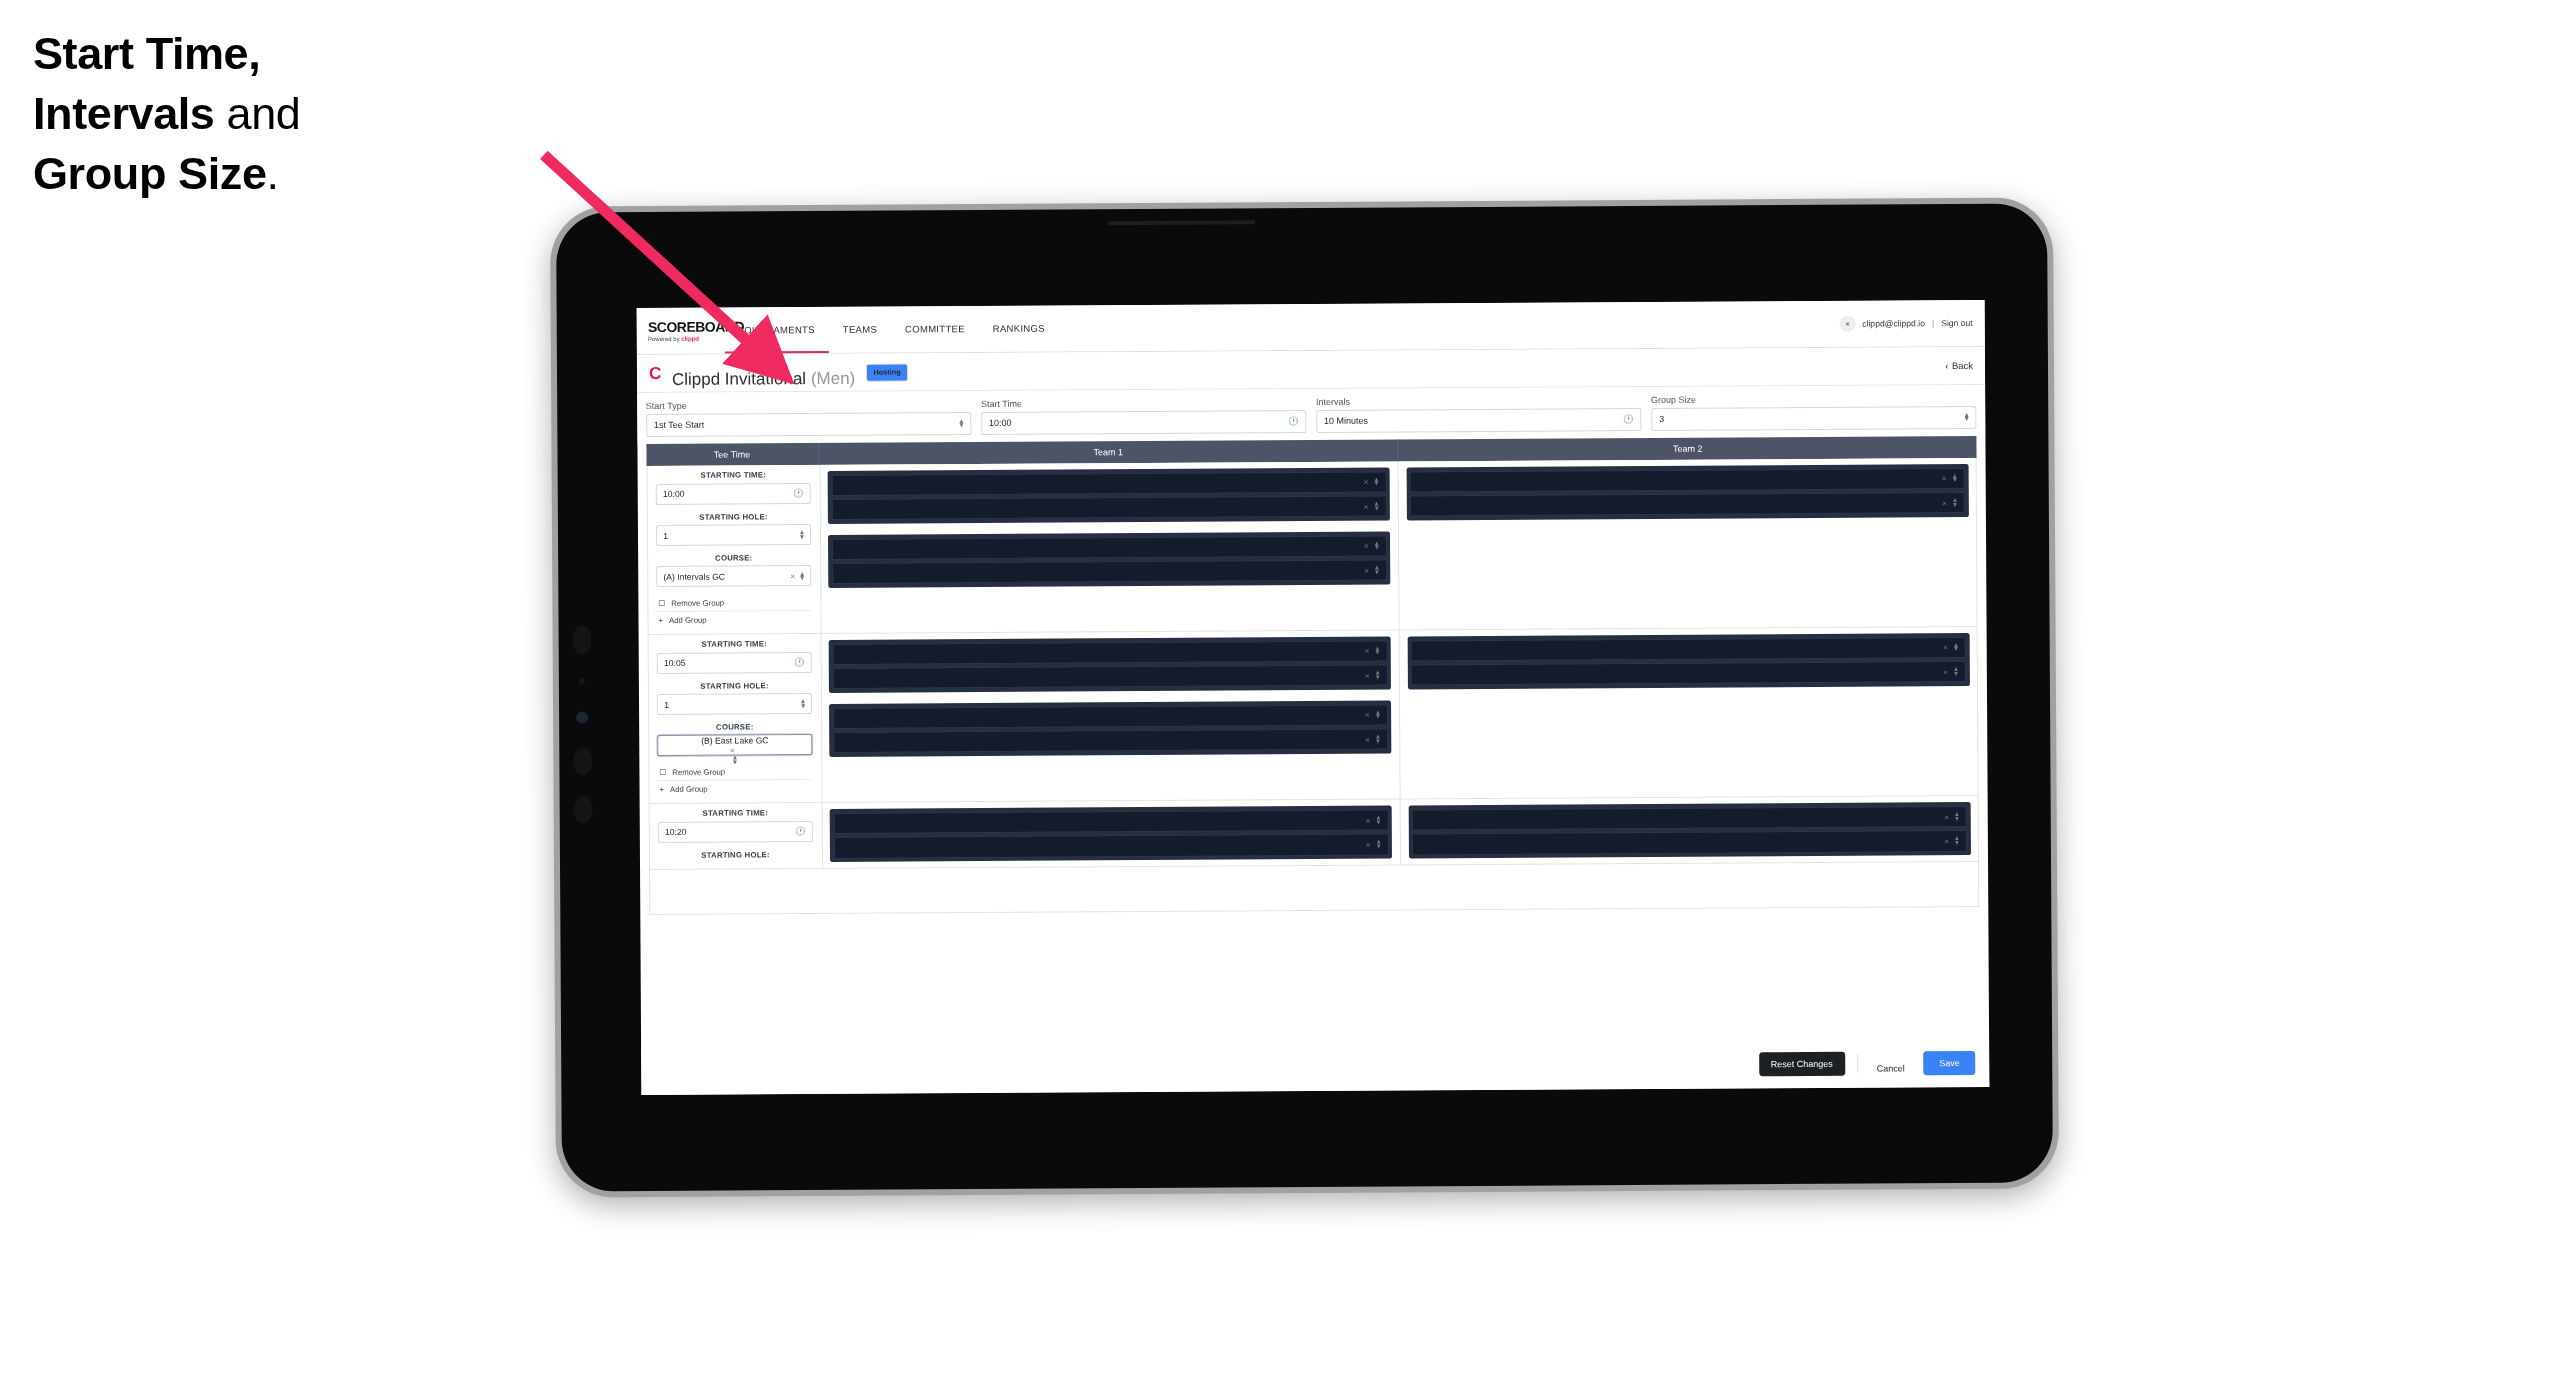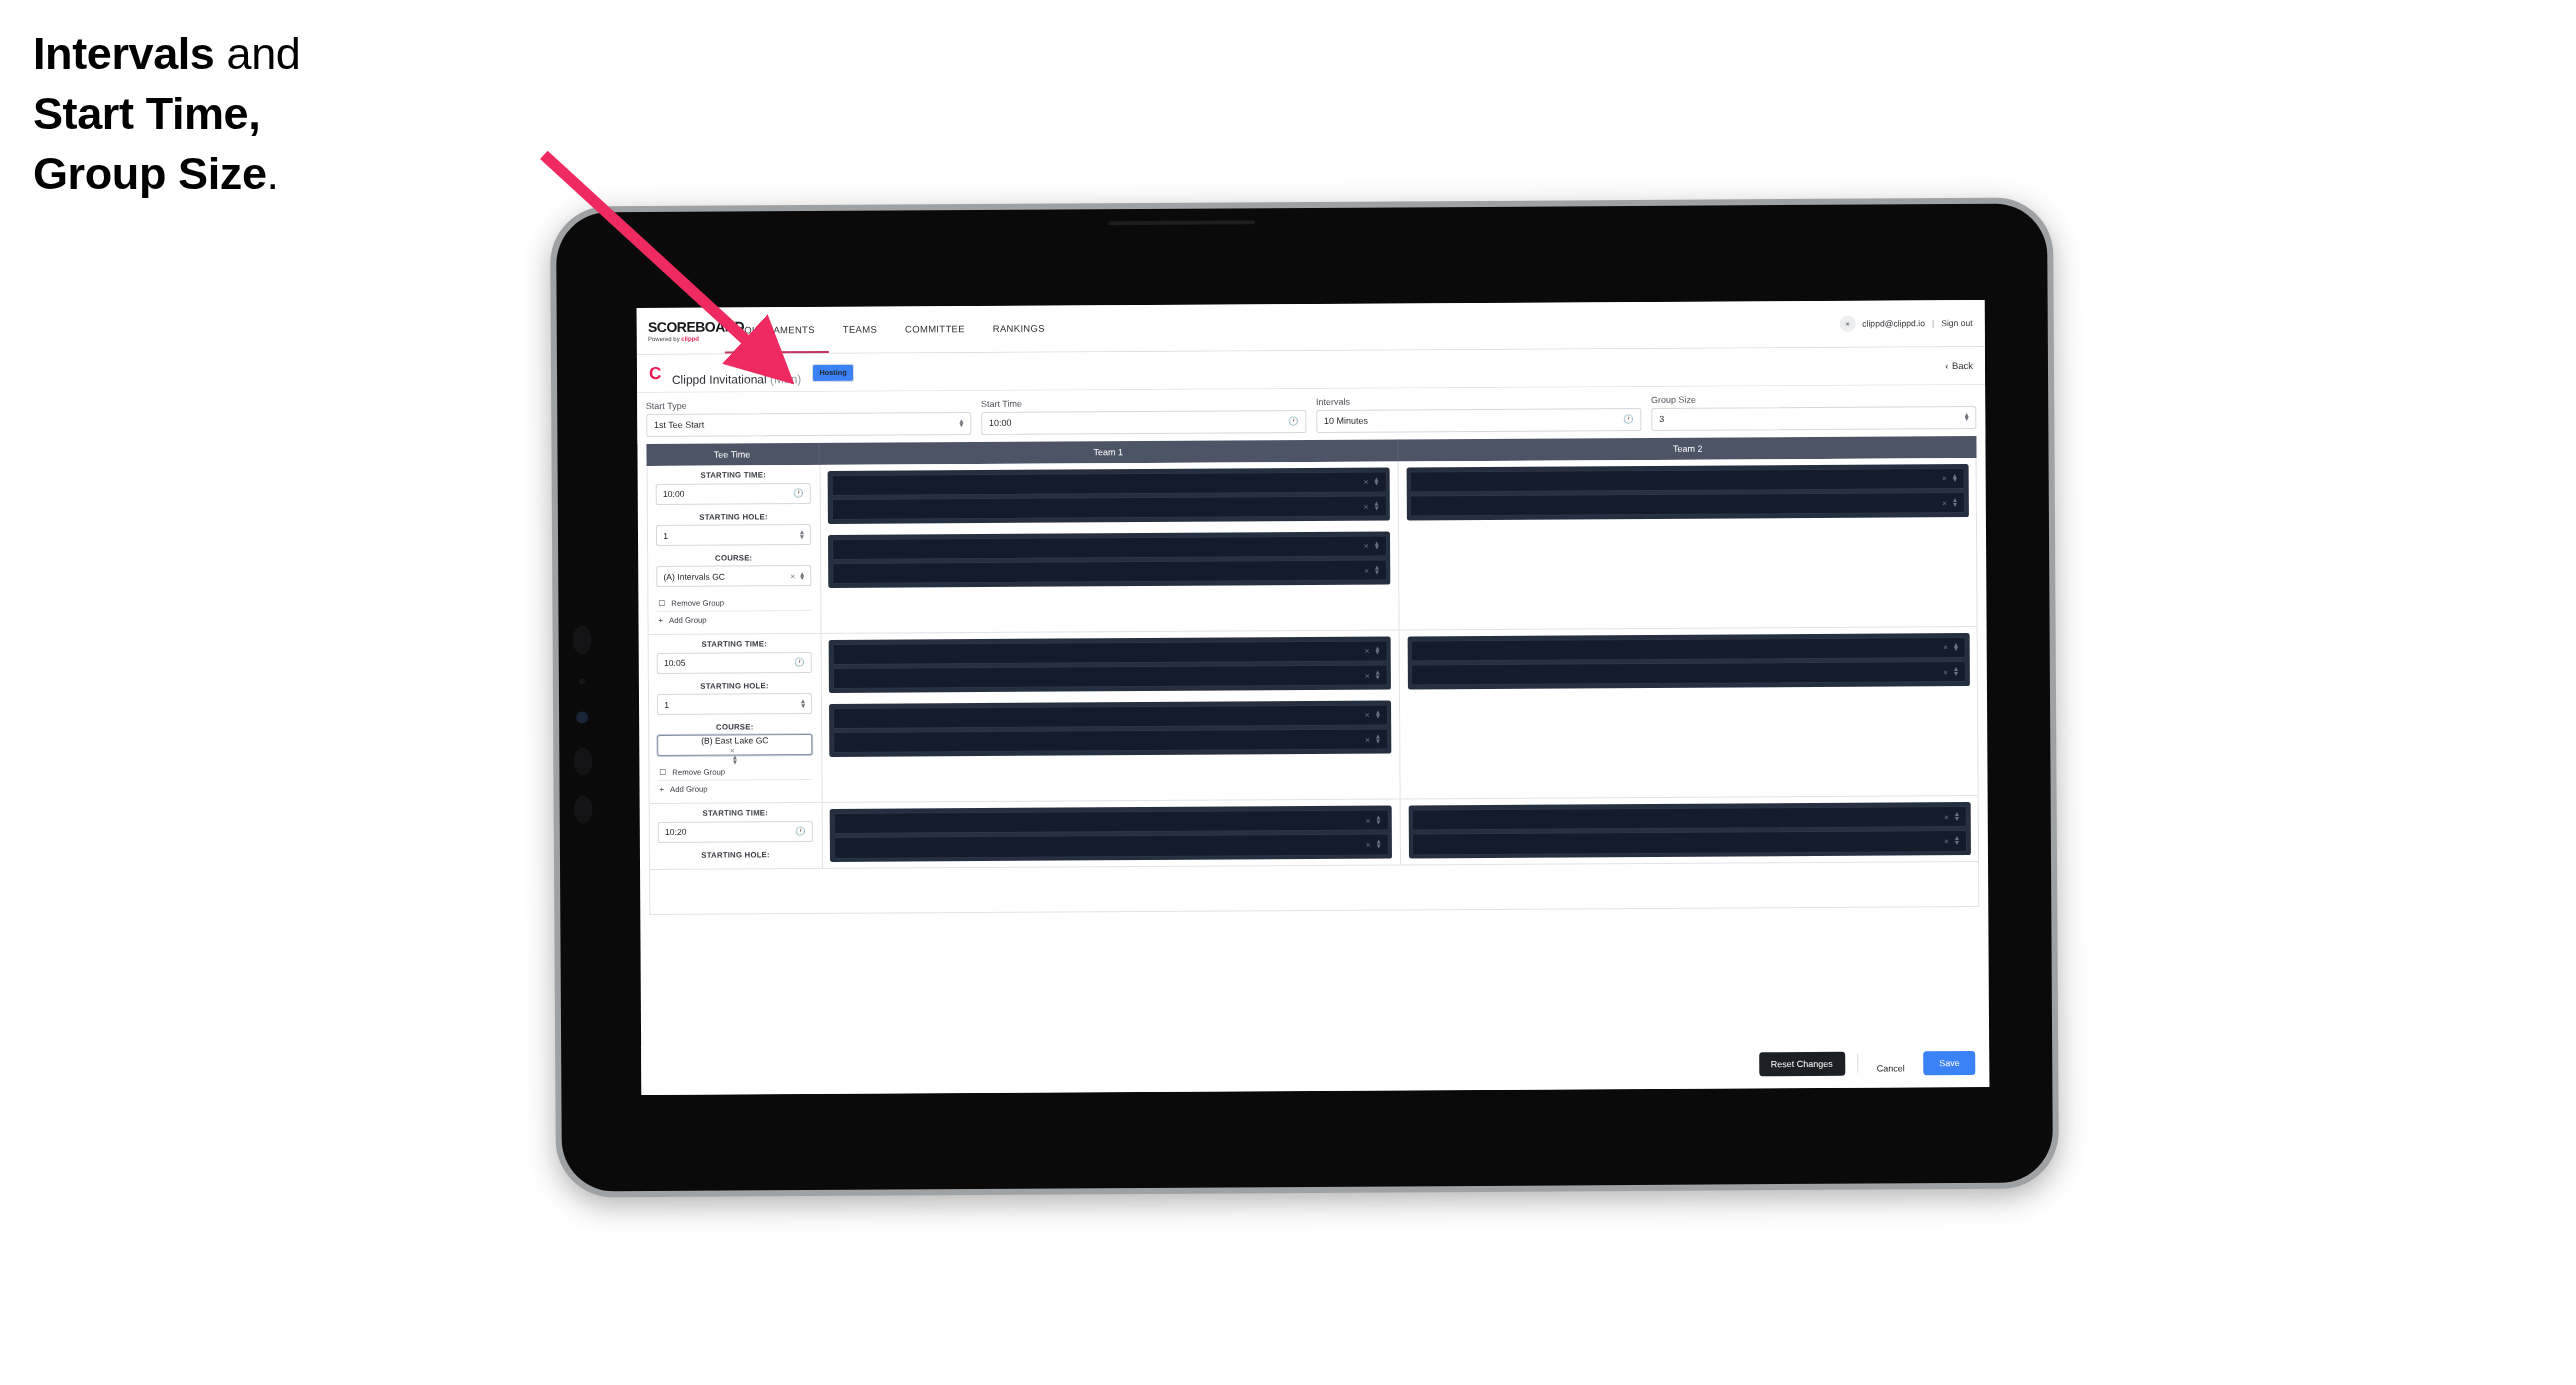--- a/index.html
+++ b/index.html
@@ -163,21 +163,21 @@
     border-bottom: 0.9px solid #e4e6e9;
     background: #ffffff;
   }
   #crumb-logo {
     font-size: 17.3px;
     font-weight: 800;
     color: #e8174e;
     line-height: 1;
     margin-right: 10.4px;
   }
-  #crumb-title { font-size: 12px; color: #2c2f34; margin-top: 12px; }
+  #crumb-title { font-size: 17px; color: #2c2f34; margin-top: 12px; }
   #crumb-title .muted { color: #9499a0; }
   #hosting-badge {
     margin-left: 11.2px;
     border: 0.9px solid #dadde1;
     border-radius: 2.6px;
     padding: 3.5px 6px;
     font-size: 7.3px;
     font-weight: 700;
     color: #24272c;
     background: #3b82f6;
@@ -377,24 +377,24 @@
     cursor: pointer;
     border: none;
     font-family: inherit;
   }
 </style>
 </head>
 <body>
 
 <div id="caption">
   <div>
+    <span class="b">Start Time,</span>
+  </div>
+  <div>
     <span class="b">Intervals</span><span class="n"> and</span>
-  </div>
-  <div>
-    <span class="b">Start Time,</span>
   </div>
   <div>
     <span class="b">Group Size</span><span class="n">.</span>
   </div>
 </div>
 
 <div id="tablet">
   <div id="tablet-screen-bezel">
     <div id="top-speaker"></div>
     <div class="side-dot" id="dot-cam"></div>

